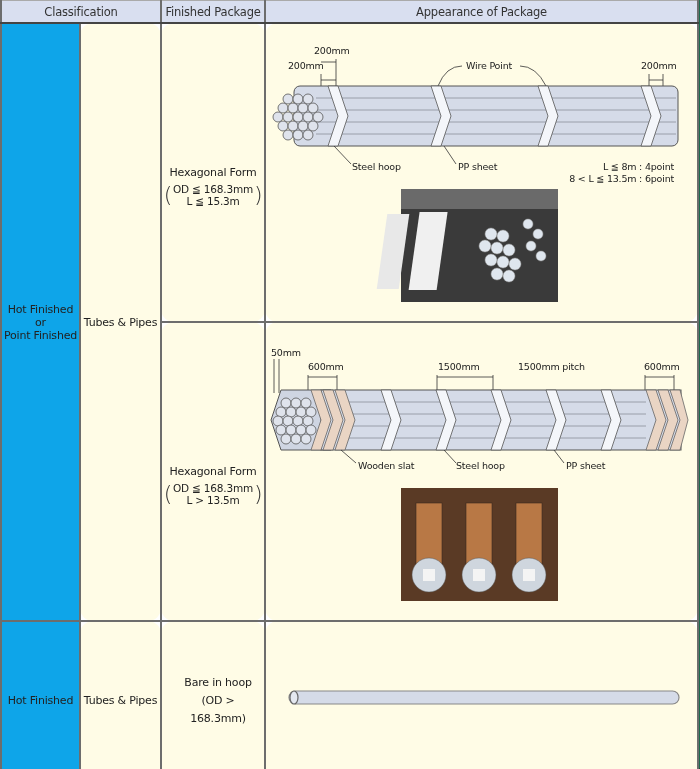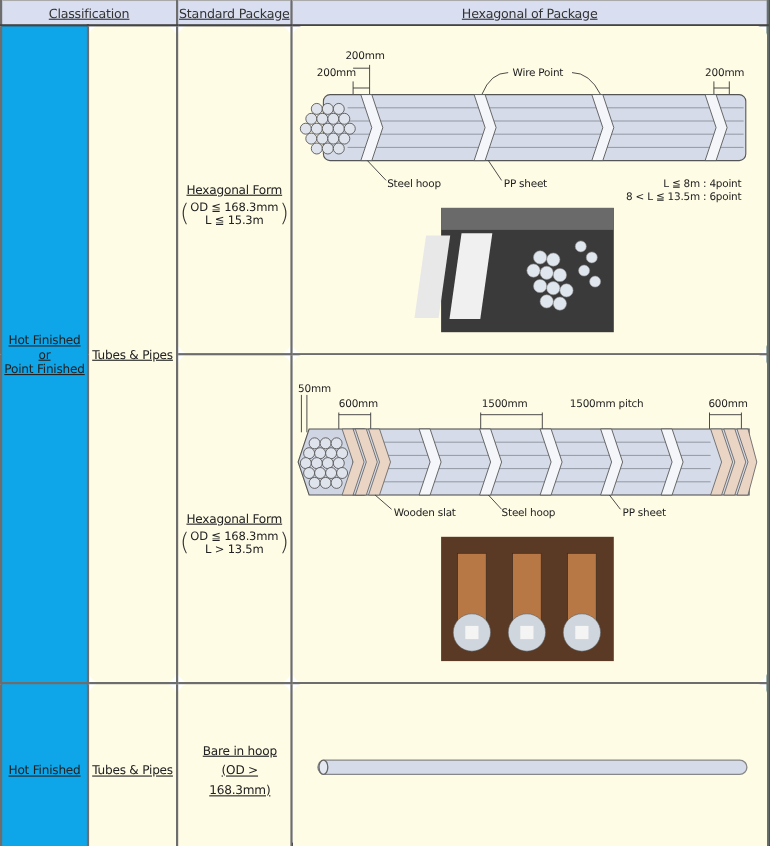--- a/index.html
+++ b/index.html
@@ -3,21 +3,21 @@
 <meta charset="utf-8">
 <style>
   html, body { margin: 0; padding: 0; background: #ffffff; }
   body { width: 700px; height: 769px; position: relative; overflow: hidden;
          font-family: "DejaVu Sans", sans-serif; color: #222; }
   .frame { position: absolute; left: 0; top: 0; width: 697px; height: 766px;
            border-right: 3px solid #1d6b4f; border-bottom: 3px solid #222; }
   table.pk { position: absolute; left: 0; top: 0; border-collapse: collapse;
              width: 697px; table-layout: fixed; }
   table.pk td, table.pk th { border: 2px solid #6d6d6d; padding: 0; vertical-align: middle;
-             text-align: center; font-size: 11px; font-weight: normal; letter-spacing: -0.2px; text-decoration: underline; }
+             text-align: center; font-size: 11px; font-weight: normal; letter-spacing: -0.2px; }
   table.pk th { background: #d9dff0; height: 21px; color: #333; font-size: 11.5px;
              border-bottom: 2px solid #444; border-top: 1px solid #aaa; }
   .c-class1 { background: #0ea5e9; }
   .c-cream { background: #fffce6; border-radius: 13px; }
   .lbl { line-height: 13px; color: #222; }
   .pkg-title { display: block; margin-bottom: 4px; margin-top: 28px; }
   .cond { display: inline-flex; align-items: center; }
   .cond .paren { font-size: 22px; font-weight: 200; line-height: 22px; color: #333; }
   .cond .inner { display: inline-block; line-height: 12px; font-size: 10.5px; padding: 0 1px; }
   .appearance { position: relative; }
@@ -32,22 +32,22 @@
 <table class="pk">
   <colgroup>
     <col style="width:79px">
       <col style="width:81px">
       <col style="width:104px">
       <col style="width:433px">
   </colgroup>
   <thead>
     <tr>
       <th colspan="2">Classification</th>
-      <th>Standard Package</th>
-      <th>Hexagonal of Package</th>
+      <th>Finished Package</th>
+      <th>Appearance of Package</th>
     </tr>
   </thead>
   <tbody>
 
     <tr style="height:294px">
       <td rowspan="2" class="c-class1 lbl">
         <div>Hot Finished</div>
         <div>or</div>
         <div>Point Finished</div>
       </td>

